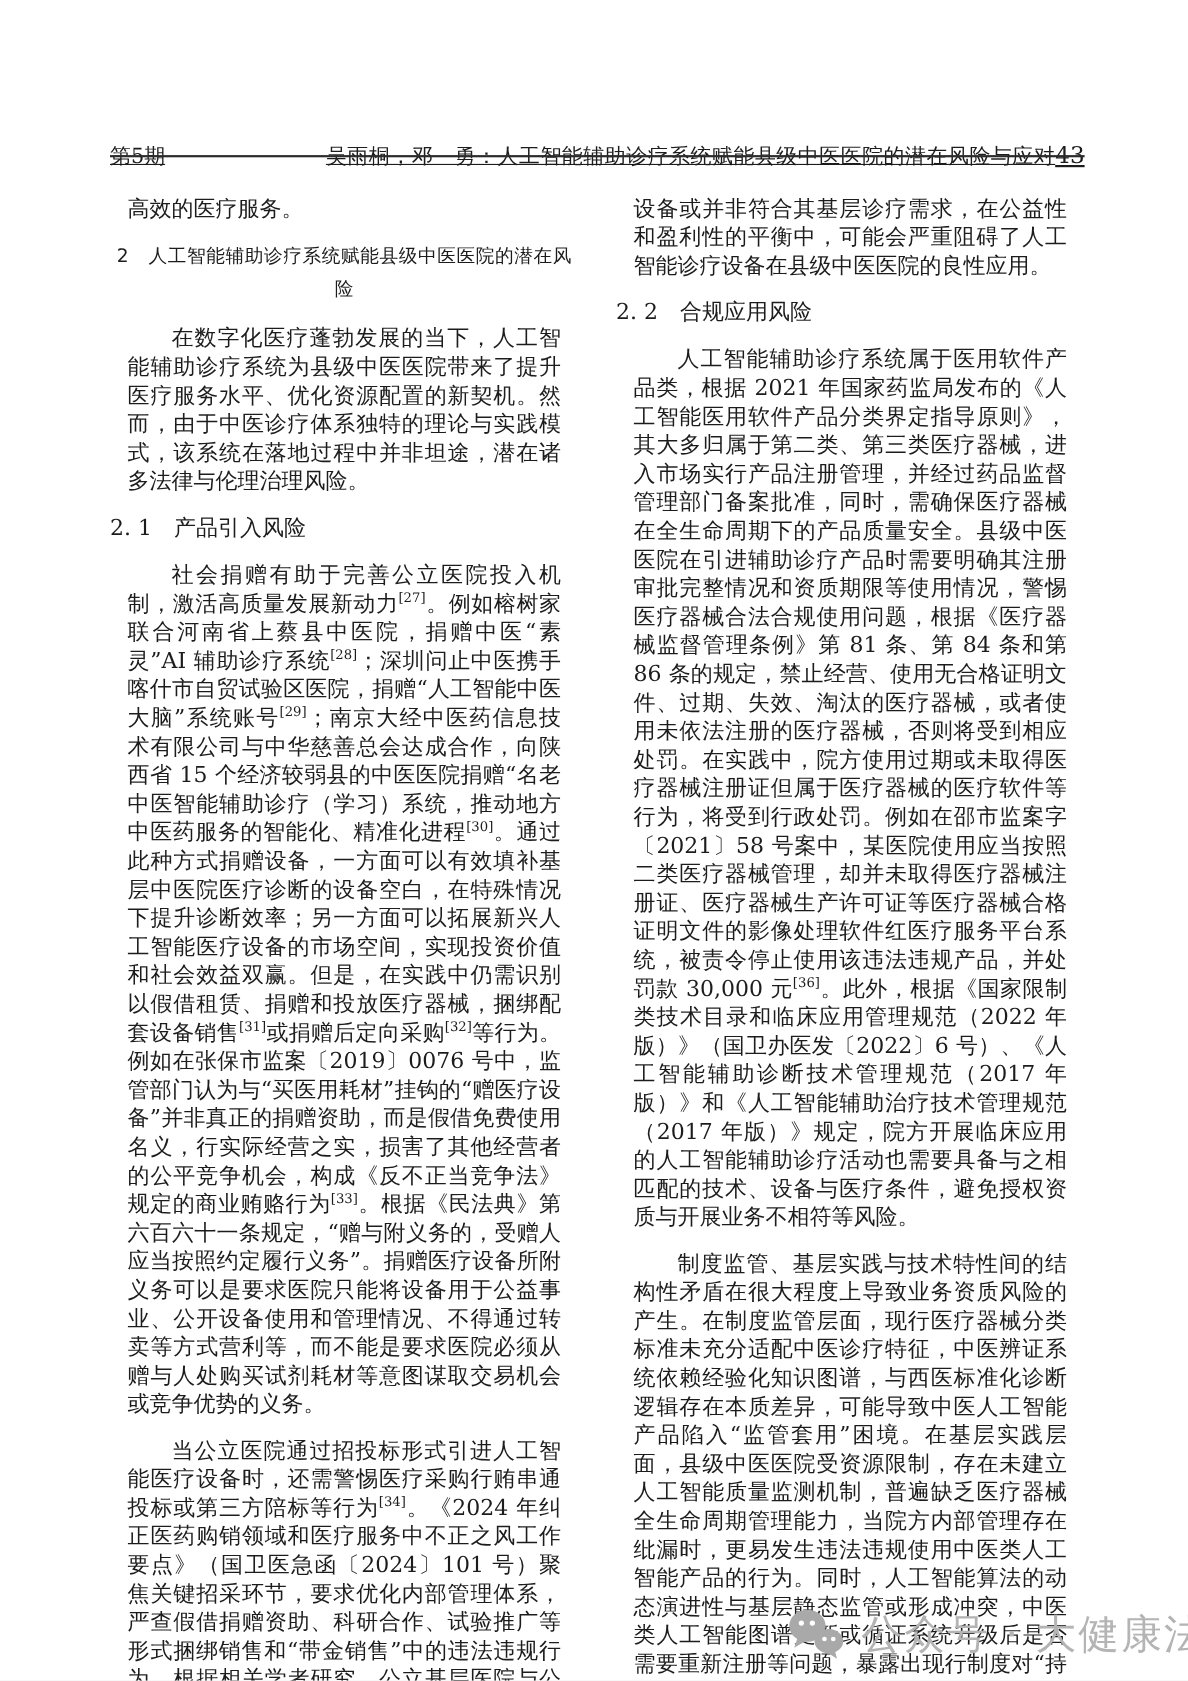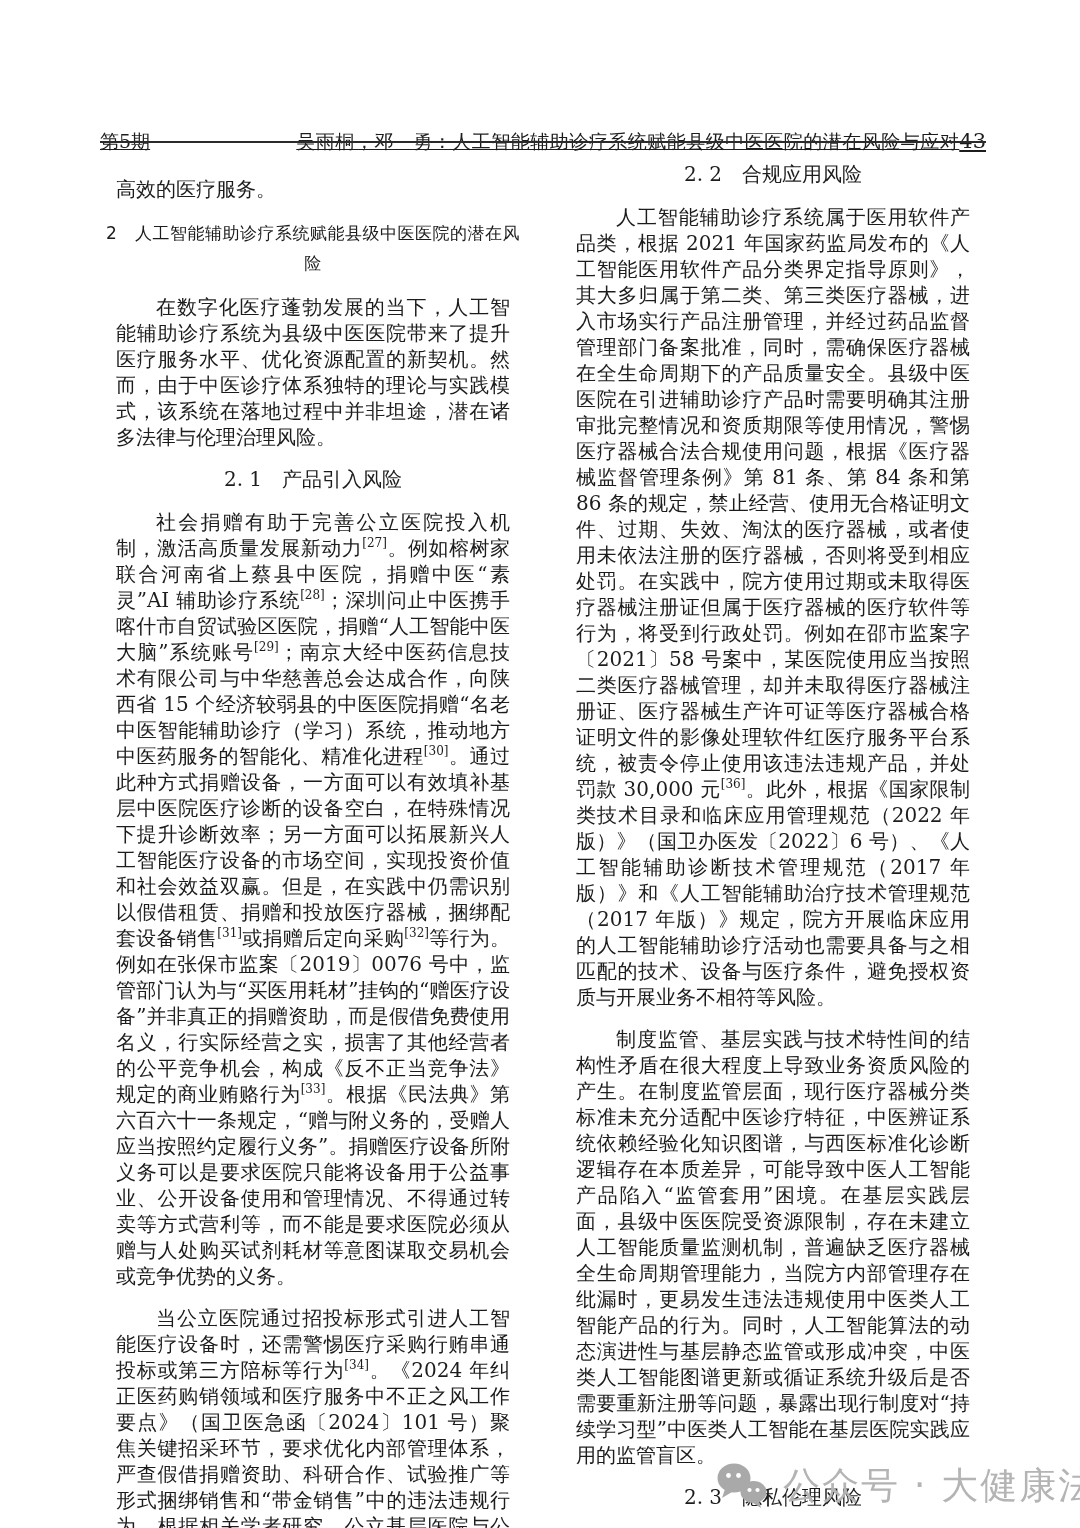--- a/index.html
+++ b/index.html
@@ -40,21 +40,21 @@
   .blk.h2 {
     font-family:"DejaVu Sans","Liberation Sans",sans-serif;
     font-weight:normal;
     font-size:17px; line-height:30px;
     text-align:center; text-indent:0;
     margin:3px 0 3px 0;
     letter-spacing:0.5px;
   }
   .blk.h3 {
     font-size:20px; line-height:27px;
-    text-align:center; text-indent:0;
+    text-align:left; text-indent:0;
     margin:1px 0;
   }
   .blk sup {
     font-size:12px; line-height:0; vertical-align:super;
     letter-spacing:0;
   }
   
   .watermark {
     position:absolute; left:715px; top:1462px;
     display:flex; align-items:center; gap:12px;
@@ -83,20 +83,21 @@
   <div class="columns">
     <div class="col">
         <div class="blk p">高效的医疗服务。</div>
         <div class="blk h2">2　人工智能辅助诊疗系统赋能县级中医医院的潜在风险</div>
         <div class="blk p indent">在数字化医疗蓬勃发展的当下，人工智能辅助诊疗系统为县级中医医院带来了提升医疗服务水平、优化资源配置的新契机。然而，由于中医诊疗体系独特的理论与实践模式，该系统在落地过程中并非坦途，潜在诸多法律与伦理治理风险。</div>
         <div class="blk h3">2. 1　产品引入风险</div>
         <div class="blk p indent">社会捐赠有助于完善公立医院投入机制，激活高质量发展新动力<sup>[27]</sup>。例如榕树家联合河南省上蔡县中医院，捐赠中医“素灵”AI 辅助诊疗系统<sup>[28]</sup>；深圳问止中医携手喀什市自贸试验区医院，捐赠“人工智能中医大脑”系统账号<sup>[29]</sup>；南京大经中医药信息技术有限公司与中华慈善总会达成合作，向陕西省 15 个经济较弱县的中医医院捐赠“名老中医智能辅助诊疗（学习）系统，推动地方中医药服务的智能化、精准化进程<sup>[30]</sup>。通过此种方式捐赠设备，一方面可以有效填补基层中医院医疗诊断的设备空白，在特殊情况下提升诊断效率；另一方面可以拓展新兴人工智能医疗设备的市场空间，实现投资价值和社会效益双赢。但是，在实践中仍需识别以假借租赁、捐赠和投放医疗器械，捆绑配套设备销售<sup>[31]</sup>或捐赠后定向采购<sup>[32]</sup>等行为。例如在张保市监案〔2019〕0076 号中，监管部门认为与“买医用耗材”挂钩的“赠医疗设备”并非真正的捐赠资助，而是假借免费使用名义，行实际经营之实，损害了其他经营者的公平竞争机会，构成《反不正当竞争法》规定的商业贿赂行为<sup>[33]</sup>。根据《民法典》第六百六十一条规定，“赠与附义务的，受赠人应当按照约定履行义务”。捐赠医疗设备所附义务可以是要求医院只能将设备用于公益事业、公开设备使用和管理情况、不得通过转卖等方式营利等，而不能是要求医院必须从赠与人处购买试剂耗材等意图谋取交易机会或竞争优势的义务。</div>
         <div class="blk p indent">当公立医院通过招投标形式引进人工智能医疗设备时，还需警惕医疗采购行贿串通投标或第三方陪标等行为<sup>[34]</sup>。《2024 年纠正医药购销领域和医疗服务中不正之风工作要点》（国卫医急函〔2024〕101 号）聚焦关键招采环节，要求优化内部管理体系，严查假借捐赠资助、科研合作、试验推广等形式捆绑销售和“带金销售”中的违法违规行为。根据相关学者研究，公立基层医院与公立二级以上医院的贪污受贿数量走势与总体走势基本一致，医疗器械环节与药品环节是贪腐发生的主要环节<sup>[35]</sup>。企业作为商业主体，天然具有逐利性，其研发和推广人工智能医疗设备的背后，是期望通过市场销售获取利润回报，甚至在某些情况下可能逾越合理界限。医疗行业肩负保障民众健康的社会责任，其核心价值在于提供安全、有效、公平且可及的医疗服务。在这种矛盾下，借助商业贿赂手段排除他人竞争优势而引入的中医人工智能诊疗</div>
       </div>
     <div class="col">
+        <div class="blk p">设备或并非符合其基层诊疗需求，在公益性和盈利性的平衡中，可能会严重阻碍了人工智能诊疗设备在县级中医医院的良性应用。</div>
         <div class="blk h3">2. 2　合规应用风险</div>
         <div class="blk p indent">人工智能辅助诊疗系统属于医用软件产品类，根据 2021 年国家药监局发布的《人工智能医用软件产品分类界定指导原则》，其大多归属于第二类、第三类医疗器械，进入市场实行产品注册管理，并经过药品监督管理部门备案批准，同时，需确保医疗器械在全生命周期下的产品质量安全。县级中医医院在引进辅助诊疗产品时需要明确其注册审批完整情况和资质期限等使用情况，警惕医疗器械合法合规使用问题，根据《医疗器械监督管理条例》第 81 条、第 84 条和第 86 条的规定，禁止经营、使用无合格证明文件、过期、失效、淘汰的医疗器械，或者使用未依法注册的医疗器械，否则将受到相应处罚。在实践中，院方使用过期或未取得医疗器械注册证但属于医疗器械的医疗软件等行为，将受到行政处罚。例如在邵市监案字〔2021〕58 号案中，某医院使用应当按照二类医疗器械管理，却并未取得医疗器械注册证、医疗器械生产许可证等医疗器械合格证明文件的影像处理软件红医疗服务平台系统，被责令停止使用该违法违规产品，并处罚款 30,000 元<sup>[36]</sup>。此外，根据《国家限制类技术目录和临床应用管理规范（2022 年版）》（国卫办医发〔2022〕6 号）、《人工智能辅助诊断技术管理规范（2017 年版）》和《人工智能辅助治疗技术管理规范（2017 年版）》规定，院方开展临床应用的人工智能辅助诊疗活动也需要具备与之相匹配的技术、设备与医疗条件，避免授权资质与开展业务不相符等风险。</div>
         <div class="blk p indent">制度监管、基层实践与技术特性间的结构性矛盾在很大程度上导致业务资质风险的产生。在制度监管层面，现行医疗器械分类标准未充分适配中医诊疗特征，中医辨证系统依赖经验化知识图谱，与西医标准化诊断逻辑存在本质差异，可能导致中医人工智能产品陷入“监管套用”困境。在基层实践层面，县级中医医院受资源限制，存在未建立人工智能质量监测机制，普遍缺乏医疗器械全生命周期管理能力，当院方内部管理存在纰漏时，更易发生违法违规使用中医类人工智能产品的行为。同时，人工智能算法的动态演进性与基层静态监管或形成冲突，中医类人工智能图谱更新或循证系统升级后是否需要重新注册等问题，暴露出现行制度对“持续学习型”中医类人工智能在基层医院实践应用的监管盲区。</div>
         <div class="blk h3">2. 3　隐私伦理风险</div>
         <div class="blk p indent">在人工智能辅助诊疗系统使用的过程中，会涉及病历资料、个人信息、医疗健康信息等数据的收集和使用，高度集中化的数据将加快中医药信息化进程。一方面，利用中医药信息化有助于提升服务效率与准确率，通过针对性判断与治疗，可以预测潜在疾病并</div>
       </div>
   </div>
 
   <div class="watermark">
     <span>

